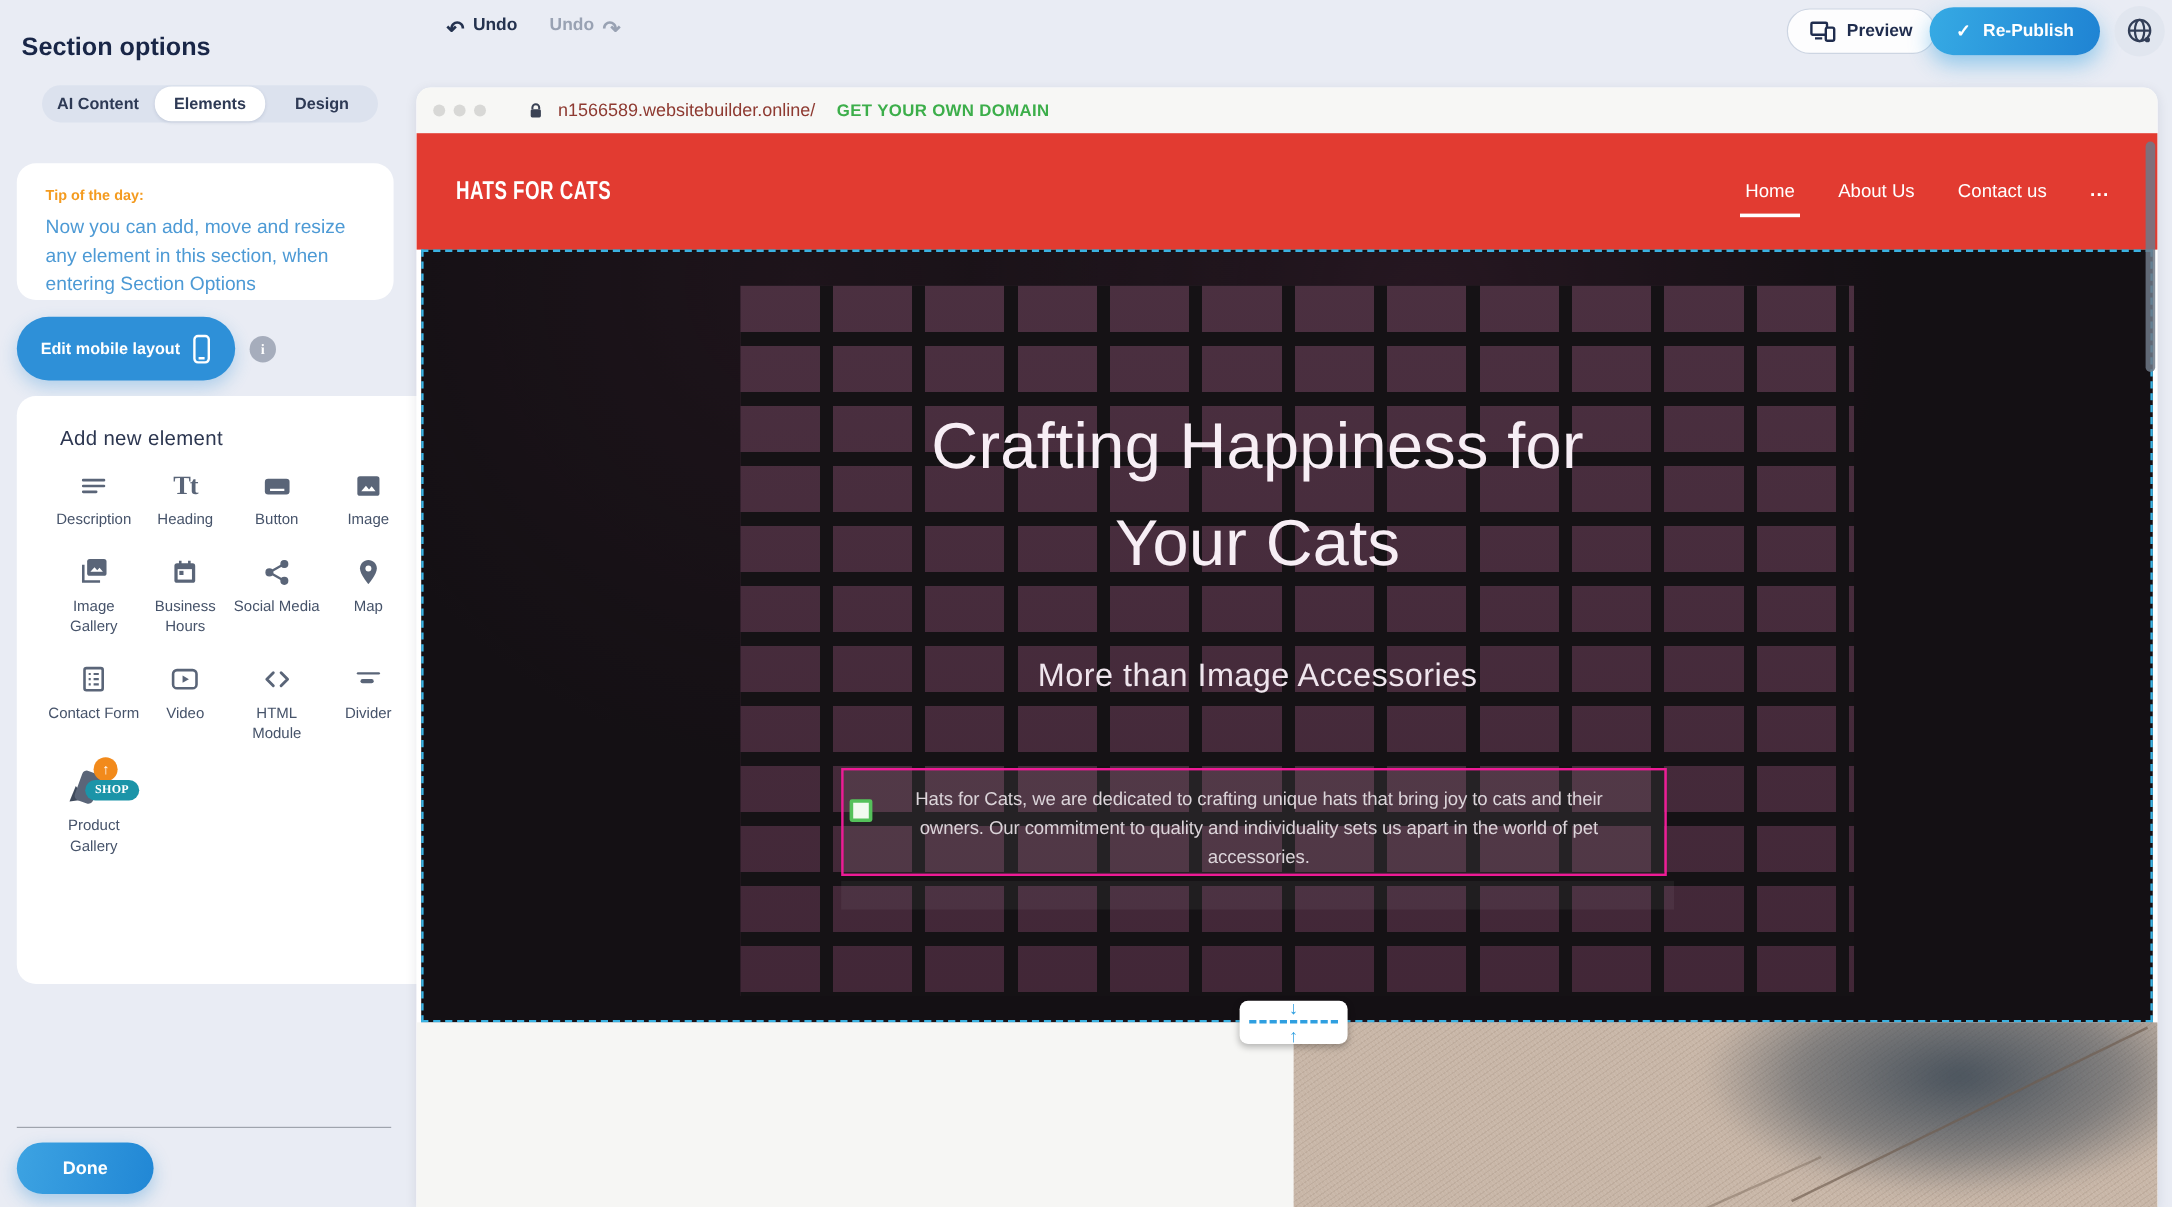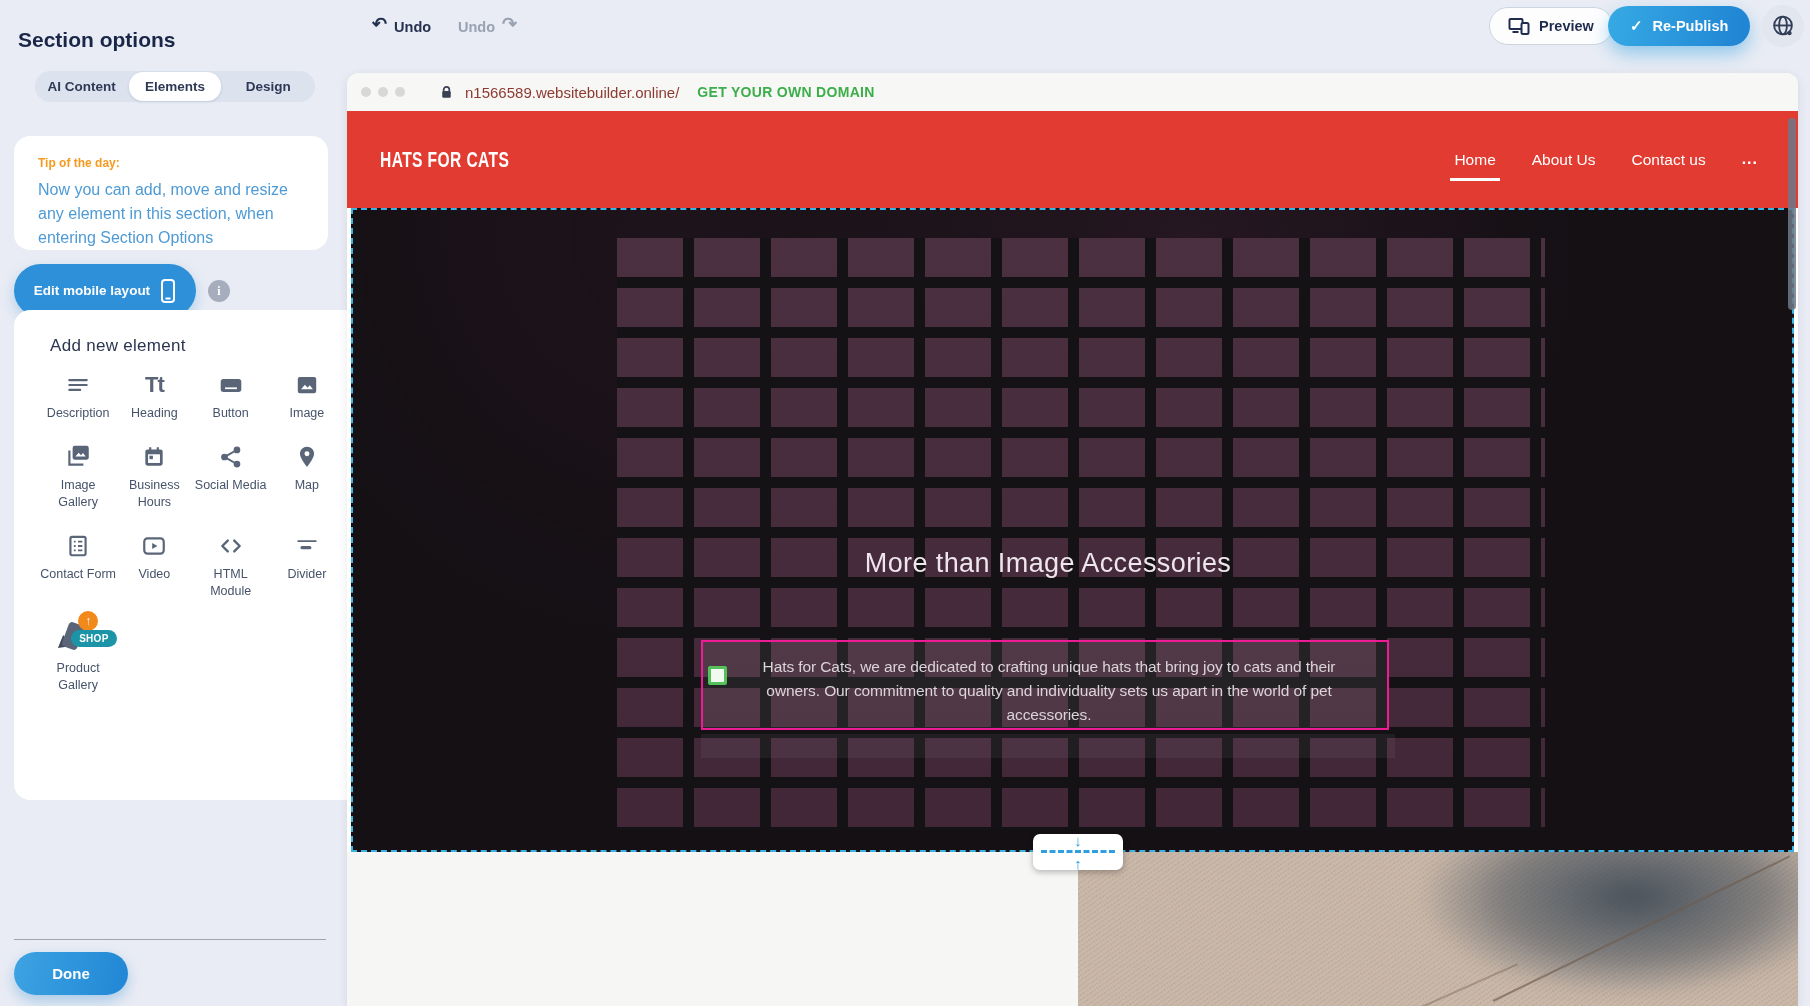--- a/index.html
+++ b/index.html
@@ -1,20 +1,20 @@
 <!DOCTYPE html>
 <html><head>
 <meta charset="utf-8">
 <style>
   html,body{margin:0;padding:0;background:#e9ecf4;font-family:"Liberation Sans",sans-serif;}
   .stage{position:relative;width:1810px;height:1006px;overflow:hidden;background:#e9ecf4;padding-left:10px;}
 
   
   .page-title{position:absolute;left:18px;top:14px;font-size:21px;font-weight:700;color:#192647;}
-  .tb-btn{position:absolute;top:13px;display:flex;align-items:flex-end;gap:7px;background:none;border:none;
+  .tb-btn{position:absolute;top:13px;display:flex;align-items:flex-start;gap:7px;background:none;border:none;
           font-family:inherit;font-size:14.5px;font-weight:700;color:#24324f;cursor:pointer;padding:0;}
   .tb-undo{left:372px;}
   .tb-redo{left:458px;color:#99a2b3;font-weight:700;}
   .undo-icon::before{content:"\21B6";font-size:18px;}
   .redo-icon::before{content:"\21B7";font-size:18px;}
   .preview-btn{position:absolute;left:1489px;top:7px;height:38px;border-radius:19px;border:1.5px solid #cdd5e2;
           background:#fdfdfe;display:flex;align-items:center;gap:9px;padding:0 18px;font-family:inherit;
           font-size:14.5px;font-weight:700;color:#1f2c4e;cursor:pointer;}
   .republish-btn{position:absolute;left:1608px;top:6px;height:40px;border-radius:20px;border:none;
           background:linear-gradient(100deg,#36aae4,#1f83d3);display:flex;align-items:center;gap:10px;
@@ -33,25 +33,25 @@
   .card{position:absolute;background:#fff;border-radius:16px;}
   .tip-card{left:14px;top:136px;width:314px;height:114px;}
   .tip-title{margin:20px 24px 0;font-size:12px;font-weight:700;color:#f49b1f;}
   .tip-body{margin:8px 24px 0;font-size:16px;line-height:1.5;color:#4d9ad5;}
   .edit-mobile-btn{position:absolute;left:14px;top:264px;width:182px;height:53px;border-radius:27px;border:none;
           background:#2e90d8;display:flex;align-items:center;justify-content:center;gap:10px;cursor:pointer;
           font-family:inherit;font-size:13.5px;font-weight:700;color:#fff;box-shadow:0 6px 14px rgba(46,144,216,.3);}
   .info-btn{position:absolute;left:208px;top:280px;width:22px;height:22px;border-radius:50%;background:#a6adbc;
           border:none;cursor:pointer;}
   .info-icon::before{content:"i";color:#fff;font-weight:700;font-size:12px;font-family:"Liberation Serif",serif;}
-  .add-card{left:14px;top:310px;width:357px;height:490px;padding:0;}
+  .add-card{left:14px;top:330px;width:357px;height:490px;padding:0;}
   .add-title{margin:26px 0 14px 36px;font-size:17px;font-weight:400;color:#2c3650;letter-spacing:.3px;}
   .el-grid{display:grid;grid-template-columns:repeat(4,1fr);row-gap:20px;padding:0 26px;}
   .el-cell{display:flex;flex-direction:column;align-items:center;cursor:pointer;}
-  .el-icon{height:28px;display:flex;align-items:flex-end;justify-content:center;}
+  .el-icon{height:28px;display:flex;align-items:flex-end;justify-content:center;font-family:Liberation Serif, serif;}
   .el-label{margin-top:7px;font-size:12.5px;color:#46536a;text-align:center;line-height:1.35;max-width:80px;}
   .heading-icon::before{content:"Tt";font-size:22px;font-weight:700;color:#5a6578;letter-spacing:-1px;}
   .pg-icon{position:relative;width:42px;height:32px;display:block;}
   .pg-phone{position:absolute;left:8px;top:2px;width:16px;height:26px;background:#5a6578;border-radius:4px;
           transform:rotate(20deg);}
   .pg-tri{position:absolute;left:0;top:14px;width:0;height:0;border-left:7px solid transparent;
           border-right:7px solid transparent;border-bottom:12px solid #3f4a5c;transform:rotate(-8deg);}
   .pg-up{position:absolute;left:21px;top:-10px;width:20px;height:20px;border-radius:50%;background:#f28a1b;
           display:flex;align-items:center;justify-content:center;}
   .pg-up::before{content:"\2191";color:#fff;font-weight:700;font-size:12px;}
@@ -357,20 +357,24 @@
       <nav class="site-nav">
         <span class="nav-item active">Home</span>
         <span class="nav-item">About Us</span>
         <span class="nav-item">Contact us</span>
         <span class="nav-more">...</span>
       </nav>
     </div>
 
     <section class="hero">
       <div class="hero-tiles"></div>
+      <div class="hero-title">
+        <div>Crafting Happiness for</div>
+        <div>Your Cats</div>
+      </div>
       <div class="hero-subtitle">More than Image Accessories</div>
 
       <div class="selection-box">
         <span class="sel-handle"></span>
         <p class="hero-paragraph">Hats for Cats, we are dedicated to crafting unique hats that bring joy to cats and their owners. Our commitment to quality and individuality sets us apart in the world of pet accessories.</p>
       </div>
       <div class="faint-strip"></div>
     </section>
 
     <div class="resize-handle">

